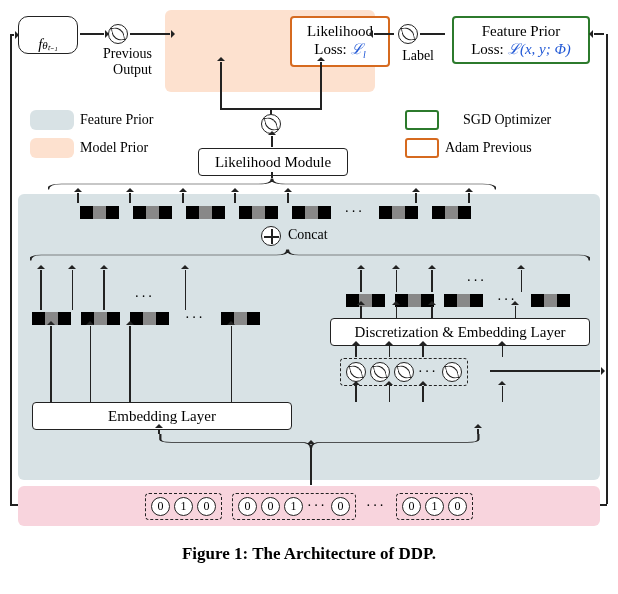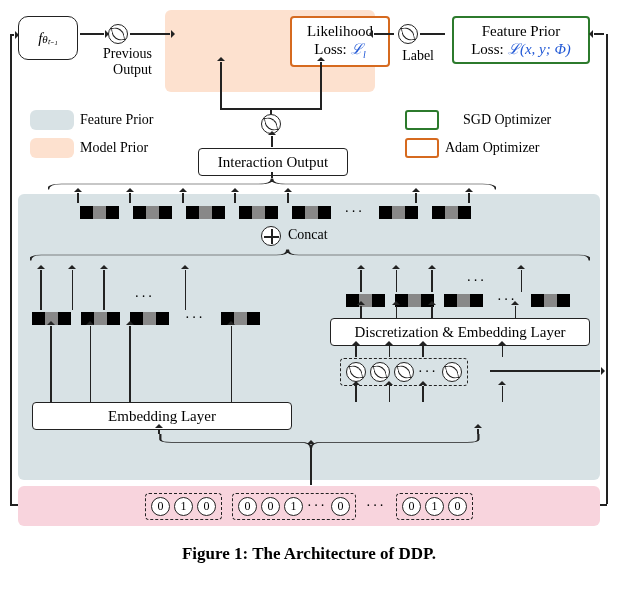--- a/index.html
+++ b/index.html
@@ -101,21 +101,21 @@
 
   .row { display:flex; align-items:center; } .gap6 { gap:6px;} .gap10{gap:10px;} .gap14{gap:14px;}
   .center{justify-content:center;}
   .abs { position:absolute; }
 </style>
 </head>
 <body>
 
 <div class="figure" style="height:570px;">
 
-  <div class="abs box rounder" style="left:8px; top:6px; width:60px; height:44px; padding-top:12px;">
+  <div class="abs box rounder" style="left:8px; top:6px; width:60px; height:38px; padding-top:18px;">
     <span class="mathit">f</span><span class="mathit" style="font-size:11px;">θₜ₋₁</span>
   </div>
 
   <div class="abs grad" style="left:98px; top:14px;"></div>
   <div class="abs small" style="left:78px; top:36px; width:64px; text-align:right; white-space:pre-line;">Previous
 Output</div>
 
   <div class="abs peachpanel" style="left:155px; top:0px; width:210px; height:82px;"></div>
 
 
@@ -145,30 +145,30 @@
   <div class="abs row gap6" style="left:20px; top:128px;">
     <div class="peachpanel" style="width:44px;height:20px;"></div>
     <span class="small">Model Prior</span>
   </div>
   <div class="abs row gap6" style="left:395px; top:100px;gap:24px;">
     <div style="width:34px;height:20px;border:2px solid #2c7a2c;border-radius:3px;"></div>
     <span class="small">SGD Optimizer</span>
   </div>
   <div class="abs row gap6" style="left:395px; top:128px;">
     <div style="width:34px;height:20px;border:2px solid #d66a1f;border-radius:3px;"></div>
-    <span class="small">Adam Optimizer</span>
+    <span class="small">Adam Previous</span>
   </div>
 
   <div class="abs grad" style="left:251px; top:104px;"></div>
   <div class="arrow-v up abs" style="left:210px; top:52px; height:46px;"></div>
   <div class="arrow-v up abs" style="left:310px; top:52px; height:46px;"></div>
   <div class="arrow-h abs" style="left:210px; top:98px; width:102px;"></div>
   <div class="arrow-v abs" style="left:260px; top:98px; height:6px;"></div>
 
-  <div class="abs box" style="left:188px; top:138px; width:150px;">Interaction Output</div>
+  <div class="abs box" style="left:188px; top:138px; width:150px;">Likelihood Module</div>
   <div class="arrow-v up abs" style="left:261px; top:126px; height:11px;"></div>
 
   <div class="abs bluepanel" style="left:8px; top:184px; width:582px; height:286px;"></div>
 
   <div class="abs brace" style="left:38px; top:167px; width:448px;">
     <svg viewBox="0 0 100 10" preserveAspectRatio="none">
       <path d="M0,9 Q0,5 3,5 L47,5 Q50,5 50,1 Q50,5 53,5 L97,5 Q100,5 100,9" fill="none" stroke="#222" stroke-width="0.5"></path>
     </svg>
   </div>
   <div class="arrow-v abs" style="left:261px; top:162px; height:6px;"></div>

